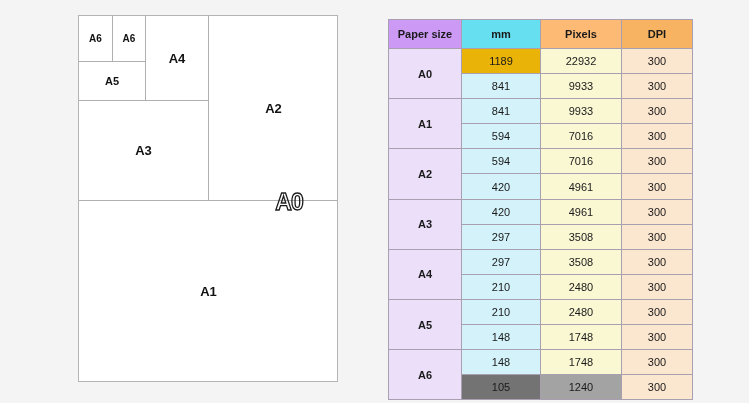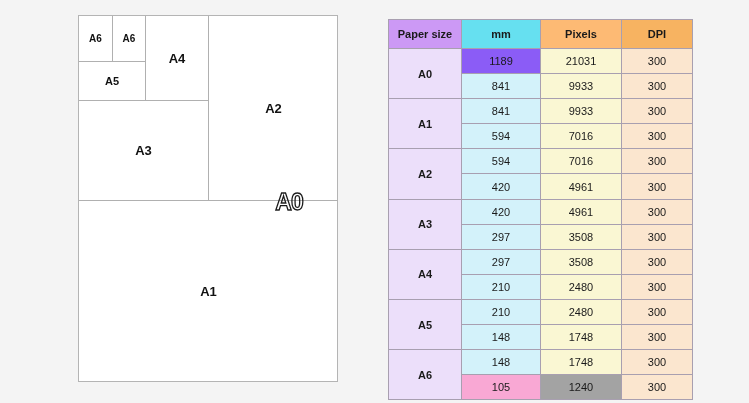--- a/index.html
+++ b/index.html
@@ -178,22 +178,22 @@
       <tr>
         <th class="hdr-paper col-paper" style="background: rgb(204, 153, 245);">Paper size</th>
         <th class="hdr-mm col-mm" style="background: rgb(102, 224, 240);">mm</th>
         <th class="hdr-px col-px" style="background: #fdba74;">Pixels</th>
         <th class="hdr-dpi col-dpi" style="background: rgb(247, 179, 97);">DPI</th>
       </tr>
     </thead>
     <tbody id="size-table-body">
         <tr class="group-start">
           <td class="cell-paper col-paper" rowspan="2" style="background: rgb(236, 223, 250);">A0</td>
-          <td class="cell-mm col-mm" style="background: #8b5cf6;">1189</td>
-          <td class="cell-px col-px" style="background: rgb(250, 247, 211);">21031</td>
+          <td class="cell-mm col-mm" style="background: #eab308;">1189</td>
+          <td class="cell-px col-px" style="background: rgb(250, 247, 211);">22932</td>
           <td class="cell-dpi col-dpi" style="background: rgb(251, 230, 207);">300</td>
         </tr>
         <tr>
           <td class="cell-mm col-mm" style="background: rgb(211, 242, 250);">841</td>
           <td class="cell-px col-px" style="background: rgb(250, 247, 211);">9933</td>
           <td class="cell-dpi col-dpi" style="background: rgb(251, 230, 207);">300</td>
         </tr>
         <tr class="group-start">
           <td class="cell-paper col-paper" rowspan="2" style="background: rgb(236, 223, 250);">A1</td>
           <td class="cell-mm col-mm" style="background: rgb(211, 242, 250);">841</td>
@@ -249,19 +249,19 @@
           <td class="cell-px col-px" style="background: rgb(250, 247, 211);">1748</td>
           <td class="cell-dpi col-dpi" style="background: rgb(251, 230, 207);">300</td>
         </tr>
         <tr class="group-start">
           <td class="cell-paper col-paper" rowspan="2" style="background: rgb(236, 223, 250);">A6</td>
           <td class="cell-mm col-mm" style="background: rgb(211, 242, 250);">148</td>
           <td class="cell-px col-px" style="background: rgb(250, 247, 211);">1748</td>
           <td class="cell-dpi col-dpi" style="background: rgb(251, 230, 207);">300</td>
         </tr>
         <tr>
-          <td class="cell-mm col-mm" style="background: #f9a8d4;">105</td>
+          <td class="cell-mm col-mm" style="background: #737373;">105</td>
           <td class="cell-px col-px" style="background: #a3a3a3;">1240</td>
           <td class="cell-dpi col-dpi" style="background: rgb(251, 230, 207);">300</td>
         </tr>
       </tbody>
   </table>
 </div>
 
 </body></html>

